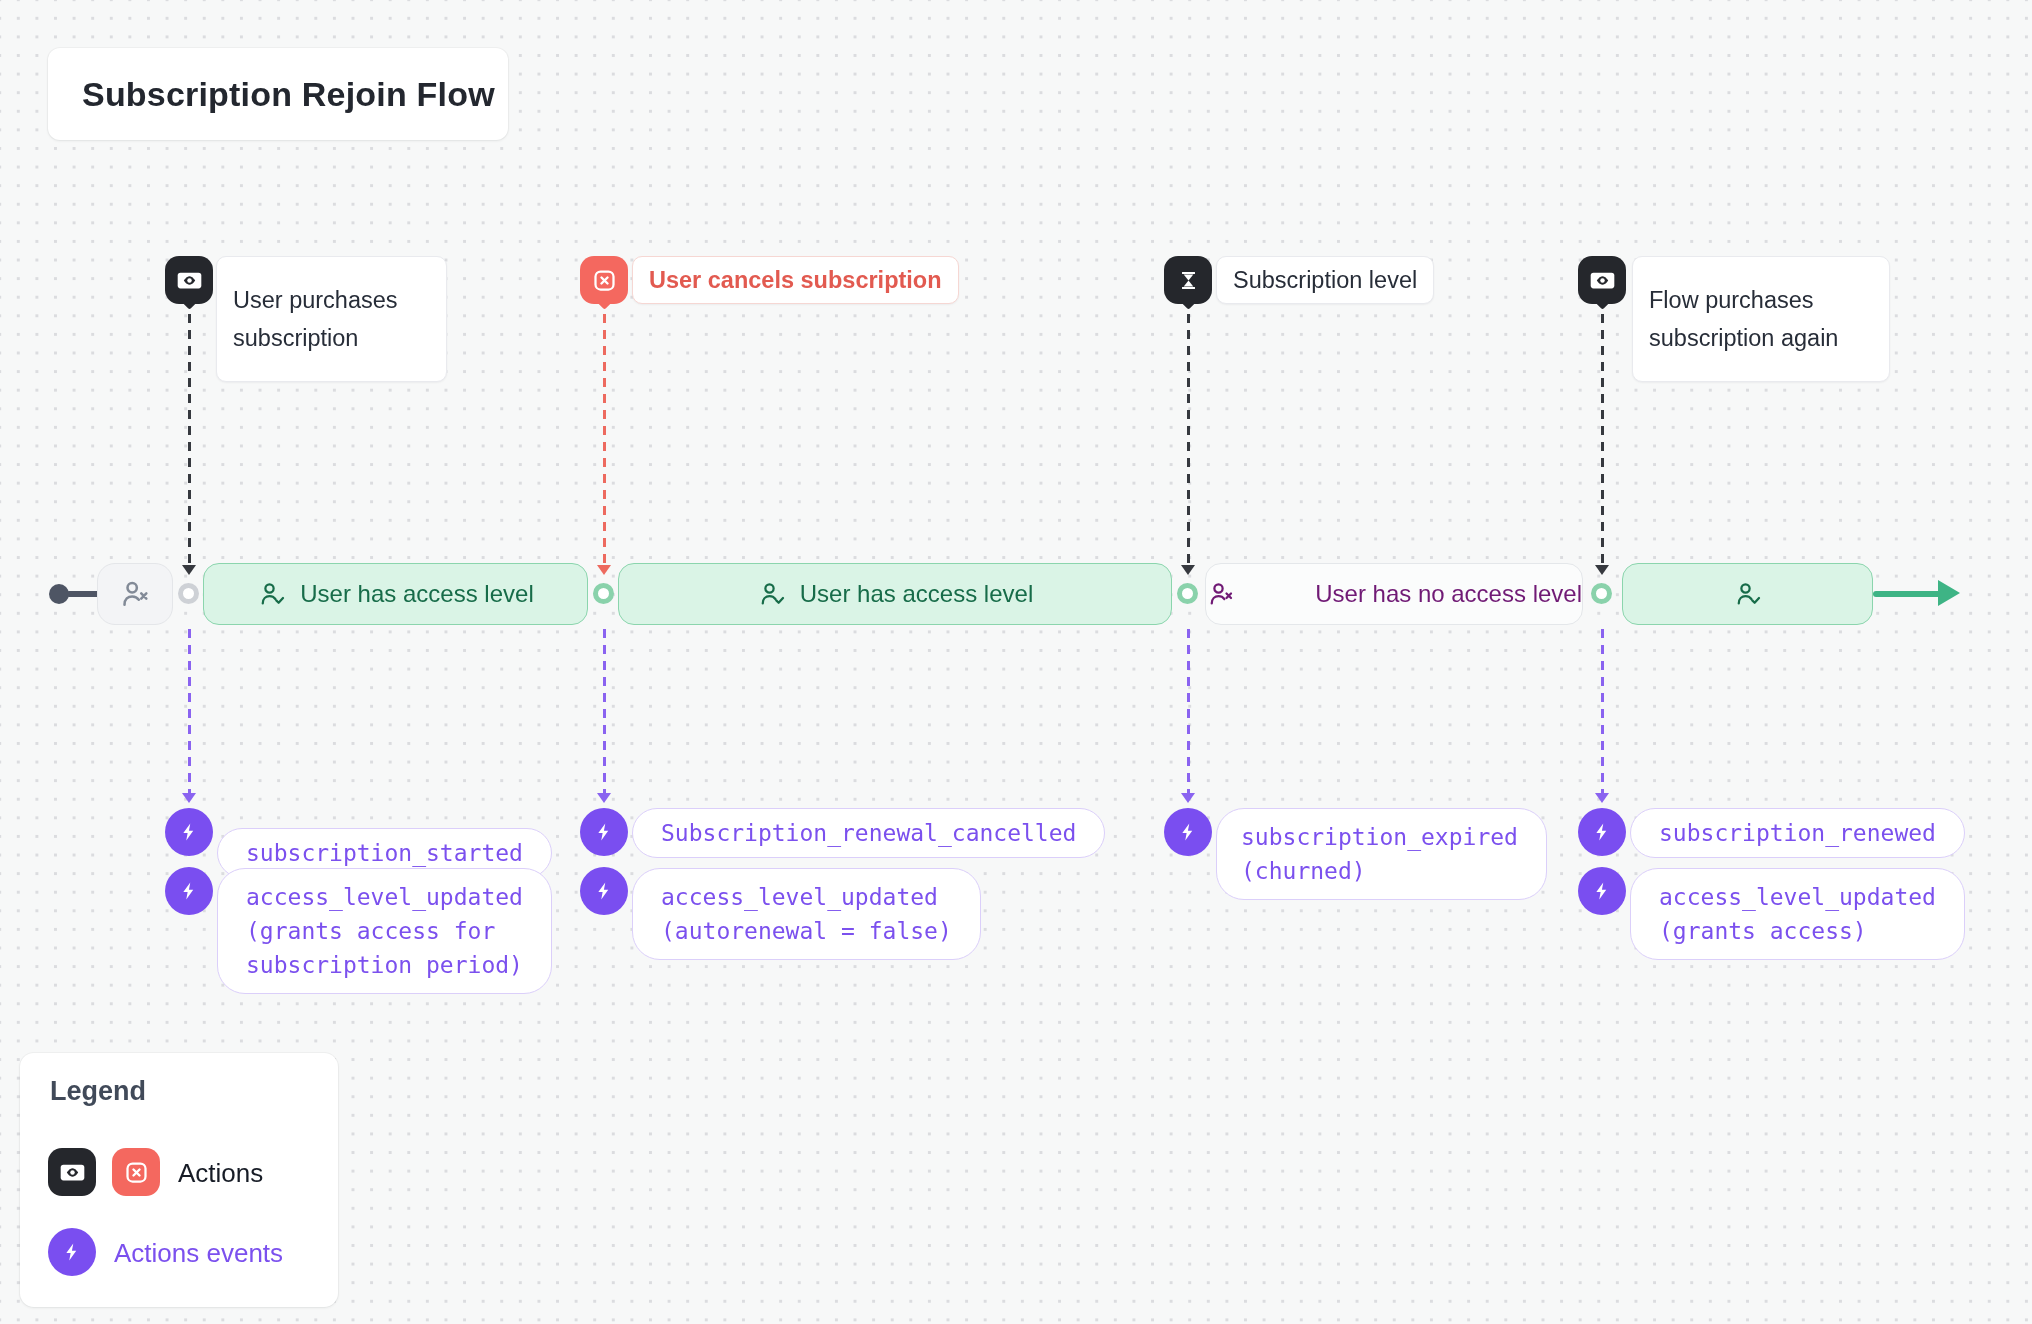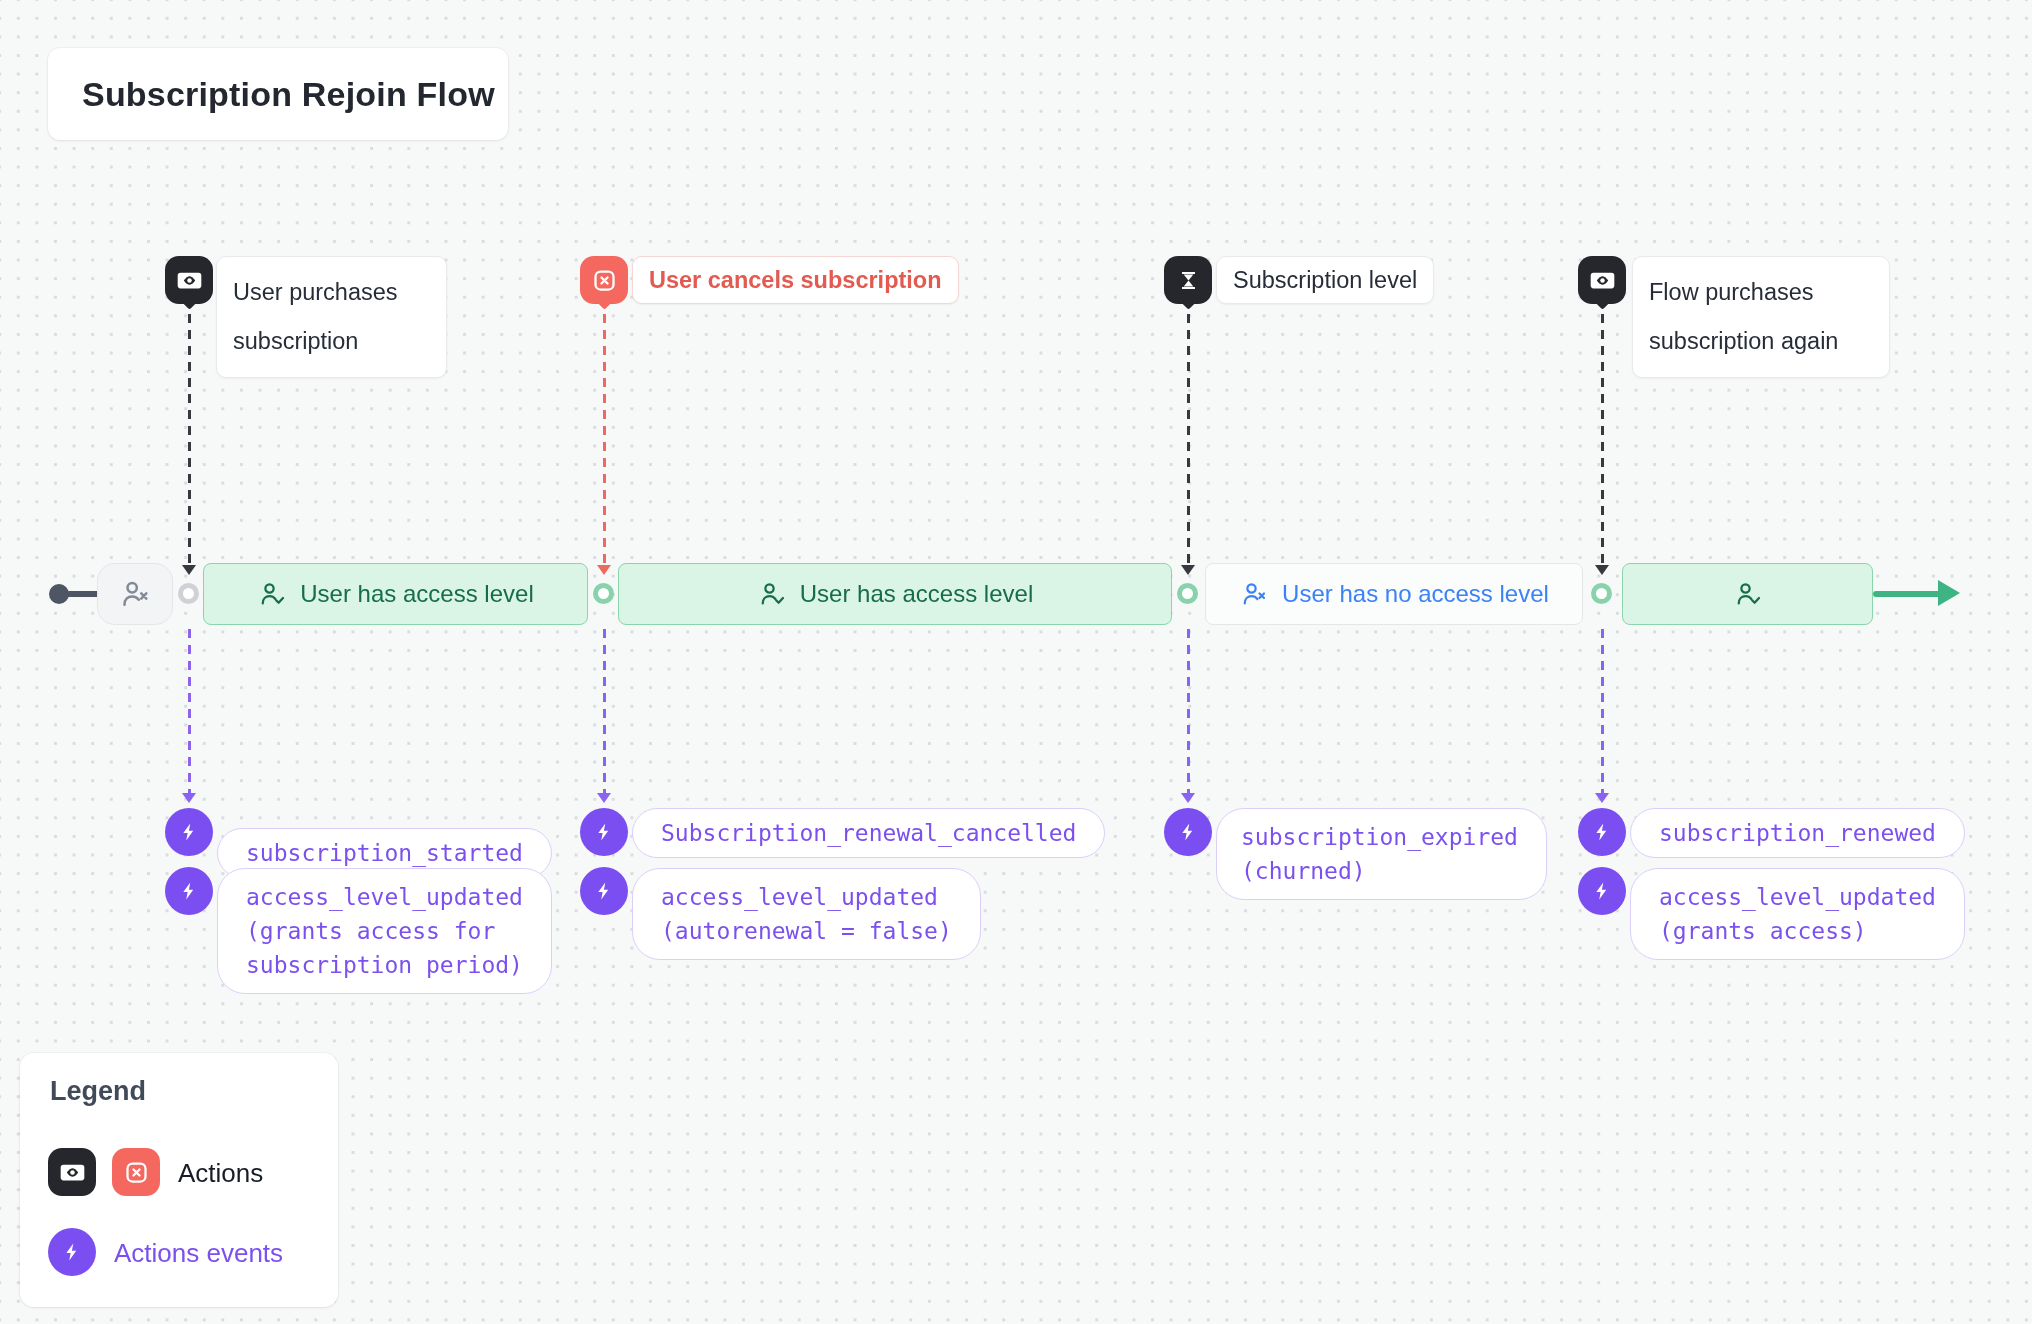--- a/index.html
+++ b/index.html
@@ -22,43 +22,43 @@
   
   .action-icon { position:absolute; width:48px; height:48px; border-radius:14px; top:256px;
     display:flex; align-items:center; justify-content:center; z-index:4; }
   .action-icon.dark { background:#25272c; }
   .action-icon.red  { background:#f4685f; }
   .icon-tail { position:absolute; width:13px; height:13px; top:294px; transform:rotate(45deg); border-radius:2px; z-index:3; }
   .icon-tail.dark { background:#25272c; }
   .icon-tail.red  { background:#f4685f; }
 
   .action-label { position:absolute; top:256px; background:#fff; border:1.5px solid #e9eaee; border-radius:10px;
-    padding:11px 16px; font-size:23.5px; line-height:49px; color:#272d38;
+    padding:24px 16px; font-size:23.5px; line-height:38px; color:#272d38;
     box-shadow:0 1px 2px rgba(20,24,33,.05); z-index:4; }
   .action-label.single { white-space:nowrap; padding:6px 16px; line-height:34px; }
   .action-label.red-label { color:#e25a50; border-color:#f6d7d3;font-weight:bold; }
 
   
   .vline { position:absolute; width:2.6px; z-index:1;
     background-image:repeating-linear-gradient(to bottom, var(--c) 0 9px, transparent 9px 16px); }
   .arrow-down { position:absolute; width:0; height:0; z-index:1;
     border-left:7px solid transparent; border-right:7px solid transparent; border-top:10px solid var(--c); }
 
   
   .start-dot { position:absolute; left:49px; top:584px; width:20px; height:20px; border-radius:50%; background:#4e5564; }
   .start-stub { position:absolute; left:66px; top:591px; width:34px; height:5.5px; border-radius:3px; background:#4e5564; }
   .start-box { position:absolute; left:97px; top:563px; width:76px; height:62px; border-radius:18px;
     background:#f3f4f6; border:1.5px solid #e4e6e9; display:flex; align-items:center; justify-content:center; color:#828a97; }
   .connector { position:absolute; top:583px; width:21px; height:21px; border-radius:50%; background:#fff; z-index:5; }
   .connector.gray  { border:5.5px solid #ced1d6; }
   .connector.green { border:5.5px solid #8ad2ab; }
 
-  .tpill { position:absolute; top:563px; height:62px; border-radius:8px; display:flex; align-items:center; justify-content:center; gap:13px; z-index:2; }
+  .tpill { position:absolute; top:563px; height:62px; border-radius:16px; display:flex; align-items:center; justify-content:center; gap:13px; z-index:2; }
   .tpill.green { background:#daf4e6; border:1.5px solid #8bd5ad; color:#176c49; }
-  .tpill.gray  { background:#fbfcfc; border:1.5px solid #e4e7ea; color:#3b82f6; }
+  .tpill.gray  { background:#fbfcfc; border:1.5px solid #e4e7ea; color:#701a75;justify-content:space-between; }
   .tpill .tlabel { font-size:24px; }
 
   .flow-arrow-line { position:absolute; left:1873px; top:591px; width:70px; height:5.5px; background:#3eb485; border-radius:3px; }
   .flow-arrow-head { position:absolute; left:1938px; top:580px; width:0; height:0;
     border-top:13px solid transparent; border-bottom:13px solid transparent; border-left:22px solid #3eb485; }
 
   
   .event-circle { position:absolute; width:48px; height:48px; border-radius:50%; background:#7a4ef0;
     display:flex; align-items:center; justify-content:center; z-index:4; }
   .event-pill { position:absolute; background:#fff; border:1.5px solid #dbcffa; color:#7b50ee;

